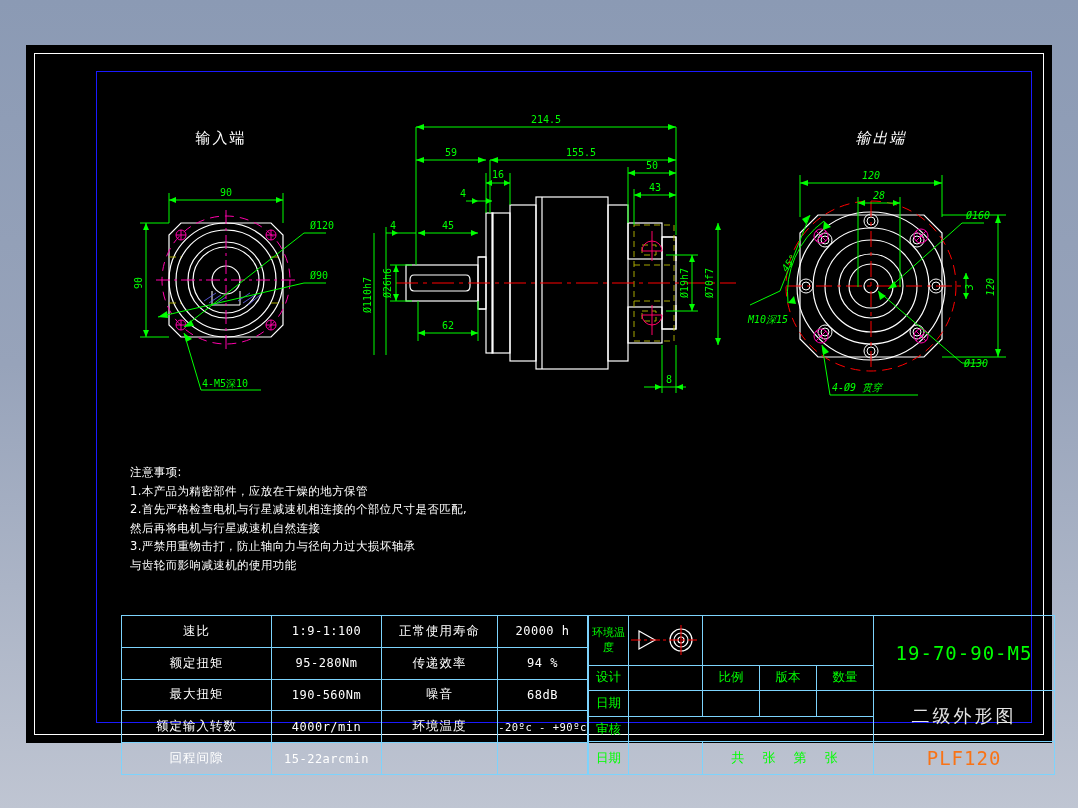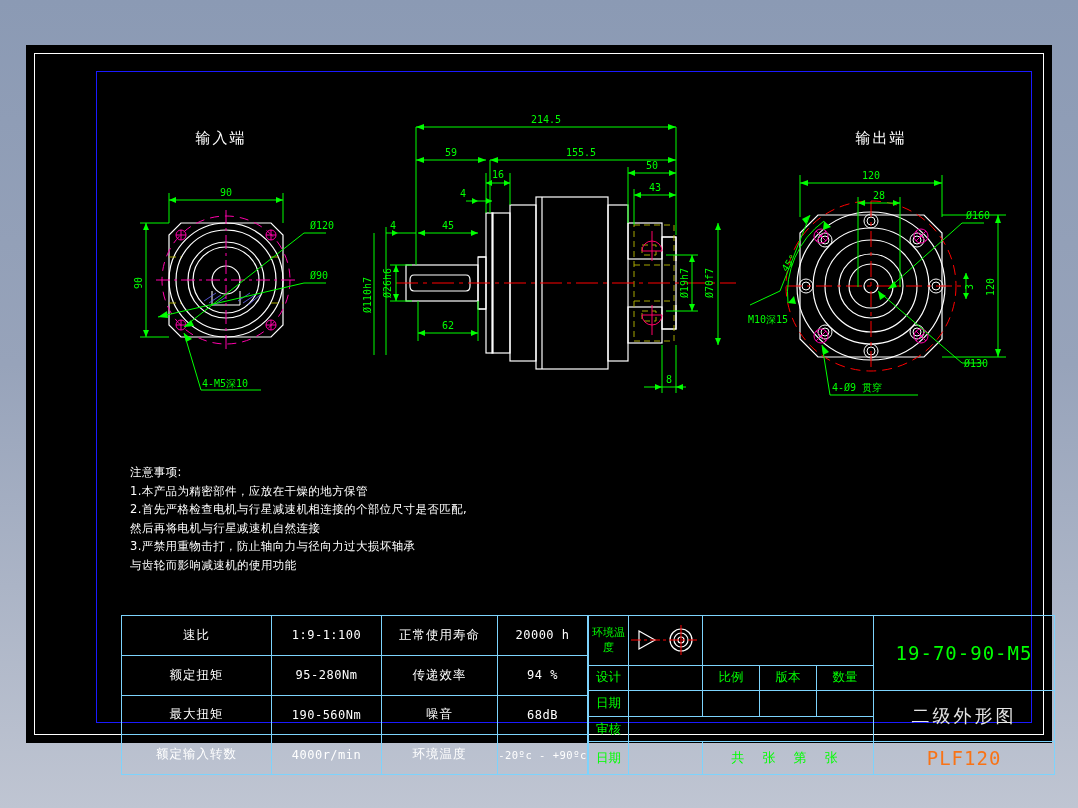--- a/index.html
+++ b/index.html
@@ -320,21 +320,21 @@
           <line x1="278" y1="282" x2="320" y2="282"></line>
           <line x1="296" y1="240" x2="296" y2="288"></line>
           <line x1="310" y1="240" x2="310" y2="288"></line>
           <path d="M296 282 l-7 -3 v6 z" fill="#00ff00" stroke="none"></path>
           <path d="M310 282 l7 -3 v6 z" fill="#00ff00" stroke="none"></path>
         </g>
         <text class="dimtxt" x="303" y="278" text-anchor="middle">8</text>
       </svg>
     </div>
 
-    <div class="abs" style="left:740px;top:60px;">
+    <div class="abs" style="left:740px;top:60px;font-style:italic;">
       <svg width="290" height="330" viewBox="0 0 290 330">
         <text class="viewtitle" x="115" y="38" text-anchor="middle">输出端</text>
 
         <g stroke="#ffffff" fill="none" stroke-width="1.2">
           <path d="M52 110 L158 110 L176 128 L176 234 L158 252 L52 252 L34 234 L34 128 Z"></path>
         </g>
 
         <g stroke="#ffffff" fill="none" stroke-width="1.2">
           <circle cx="105" cy="181" r="74"></circle>
           <circle cx="105" cy="181" r="58"></circle>
@@ -490,20 +490,26 @@
             <td class="val">190-560Nm</td>
             <td class="lab">噪音</td>
             <td class="val">68dB</td>
           </tr>
           <tr>
             <td class="lab">额定输入转数</td>
             <td class="val">4000r/min</td>
             <td class="lab">环境温度</td>
             <td class="val" style="font-size:10.5px">-20ºc - +90ºc</td>
           </tr>
+          <tr>
+            <td class="lab">回程间隙</td>
+            <td class="val">15-22arcmin</td>
+            <td class="lab"></td>
+            <td class="val"></td>
+          </tr>
         </tbody>
       </table>
 
       <table id="title-table">
         <colgroup>
           <col style="width:40px">
             <col style="width:74px">
           <col style="width:57px">
             <col style="width:57px">
             <col style="width:57px">

